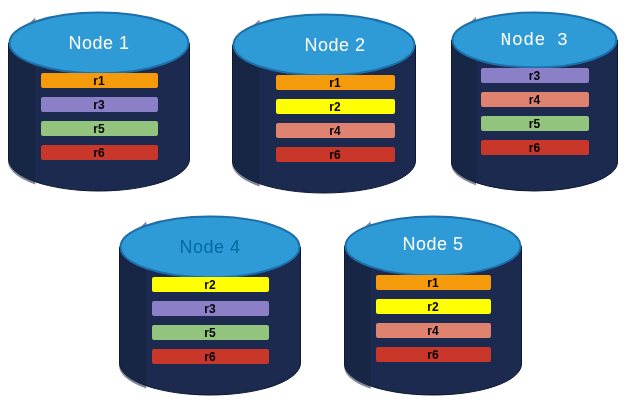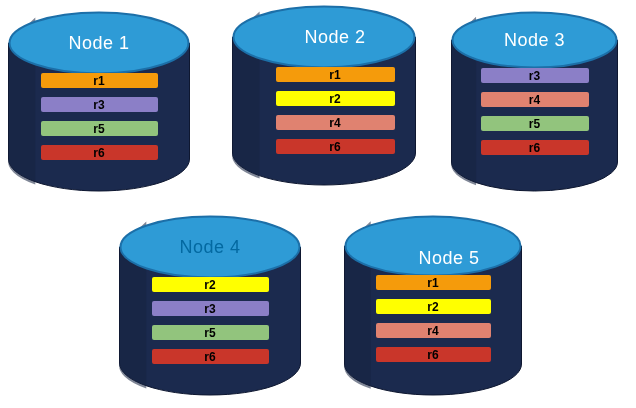--- a/index.html
+++ b/index.html
@@ -83,21 +83,21 @@
           <span class="row-label" style="font-size: 12px; color: rgb(0, 0, 0);">r3</span>
         </div>
         <div class="row-bar" style="background: rgb(146, 196, 125); width: 117px; height: 15px; margin-top: 9px;">
           <span class="row-label" style="font-size: 12px; color: rgb(0, 0, 0);">r5</span>
         </div>
         <div class="row-bar" style="background: rgb(201, 54, 42); width: 117px; height: 15px; margin-top: 9px;">
           <span class="row-label" style="font-size: 12px; color: rgb(0, 0, 0);">r6</span>
         </div>
       </div>
     </div>
-    <div class="node" style="left: 232px; top: 4px; width: 206px; height: 182px;">
+    <div class="node" style="left: 232px; top: 12px; width: 206px; height: 182px;">
       <svg class="node-svg" width="184" height="182" viewBox="0 0 184 182">
         <path d="M 0.5,33 L 0.5,149 A 91.5,32 0 0 0 183.5,149 L 183.5,33 Z" fill="#1B2A4E" stroke="#0E1730" stroke-width="1"></path>
         <path d="M 0.5,33 L 0.5,149 A 91.5,32 0 0 0 27.599999999999998,174.6 L 27.599999999999998,7.399999999999999 Z" fill="#16233F" opacity="0.55"></path>
         <ellipse cx="92" cy="33" rx="90.5" ry="30.5" fill="#2E9BD6" stroke="#1C6FA8" stroke-width="2"></ellipse>
       </svg>
       <div class="node-title" style="top: 23px; font-size: 18px; line-height: 20px; color: rgb(255, 255, 255);">Node  2</div>
       <div class="rows" style="top: 63px;">
         <div class="row-bar" style="background: rgb(245, 155, 11); width: 119px; height: 15px; margin-top: 0px;">
           <span class="row-label" style="font-size: 12px; color: rgb(0, 0, 0);">r1</span>
         </div>
@@ -111,21 +111,21 @@
           <span class="row-label" style="font-size: 12px; color: rgb(0, 0, 0);">r6</span>
         </div>
       </div>
     </div>
     <div class="node" style="left: 451px; top: 10px; width: 167px; height: 182px;">
       <svg class="node-svg" width="167" height="182" viewBox="0 0 167 182">
         <path d="M 0.5,30 L 0.5,152 A 83,29 0 0 0 166.5,152 L 166.5,30 Z" fill="#1B2A4E" stroke="#0E1730" stroke-width="1"></path>
         <path d="M 0.5,30 L 0.5,152 A 83,29 0 0 0 25.05,175.2 L 25.05,6.799999999999997 Z" fill="#16233F" opacity="0.55"></path>
         <ellipse cx="83.5" cy="30" rx="82" ry="27.5" fill="#2E9BD6" stroke="#1C6FA8" stroke-width="2"></ellipse>
       </svg>
-      <div class="node-title" style="top: 20px; font-size: 18px; line-height: 20px; color: rgb(255, 255, 255);">Node  3</div>
+      <div class="node-title" style="top: 20px; font-size: 18px; line-height: 20px; color: rgb(255, 255, 255); font-family: Liberation Mono, monospace;">Node  3</div>
       <div class="rows" style="top: 58px;">
         <div class="row-bar" style="background: rgb(139, 127, 199); width: 108px; height: 15px; margin-top: 0px;">
           <span class="row-label" style="font-size: 12px; color: rgb(0, 0, 0);">r3</span>
         </div>
         <div class="row-bar" style="background: rgb(224, 130, 112); width: 108px; height: 15px; margin-top: 9px;">
           <span class="row-label" style="font-size: 12px; color: rgb(0, 0, 0);">r4</span>
         </div>
         <div class="row-bar" style="background: rgb(146, 196, 125); width: 108px; height: 15px; margin-top: 9px;">
           <span class="row-label" style="font-size: 12px; color: rgb(0, 0, 0);">r5</span>
         </div>
@@ -155,21 +155,21 @@
           <span class="row-label" style="font-size: 12px; color: rgb(0, 0, 0);">r6</span>
         </div>
       </div>
     </div>
     <div class="node" style="left: 344px; top: 214px; width: 178px; height: 182px;">
       <svg class="node-svg" width="178" height="182" viewBox="0 0 178 182">
         <path d="M 0.5,32 L 0.5,150 A 88.5,31 0 0 0 177.5,150 L 177.5,32 Z" fill="#1B2A4E" stroke="#0E1730" stroke-width="1"></path>
         <path d="M 0.5,32 L 0.5,150 A 88.5,31 0 0 0 26.7,174.8 L 26.7,7.199999999999999 Z" fill="#16233F" opacity="0.55"></path>
         <ellipse cx="89" cy="32" rx="87.5" ry="29.5" fill="#2E9BD6" stroke="#1C6FA8" stroke-width="2"></ellipse>
       </svg>
-      <div class="node-title" style="top: 34px; font-size: 18px; line-height: 20px; color: rgb(255, 255, 255); margin-left: 16px;">Node  5</div>
+      <div class="node-title" style="top: 20px; font-size: 18px; line-height: 20px; color: rgb(255, 255, 255);">Node  5</div>
       <div class="rows" style="top: 61px;">
         <div class="row-bar" style="background: rgb(245, 155, 11); width: 115px; height: 15px; margin-top: 0px;">
           <span class="row-label" style="font-size: 12px; color: rgb(0, 0, 0);">r1</span>
         </div>
         <div class="row-bar" style="background: rgb(255, 255, 0); width: 115px; height: 15px; margin-top: 9px;">
           <span class="row-label" style="font-size: 12px; color: rgb(0, 0, 0);">r2</span>
         </div>
         <div class="row-bar" style="background: rgb(224, 130, 112); width: 115px; height: 15px; margin-top: 9px;">
           <span class="row-label" style="font-size: 12px; color: rgb(0, 0, 0);">r4</span>
         </div>

